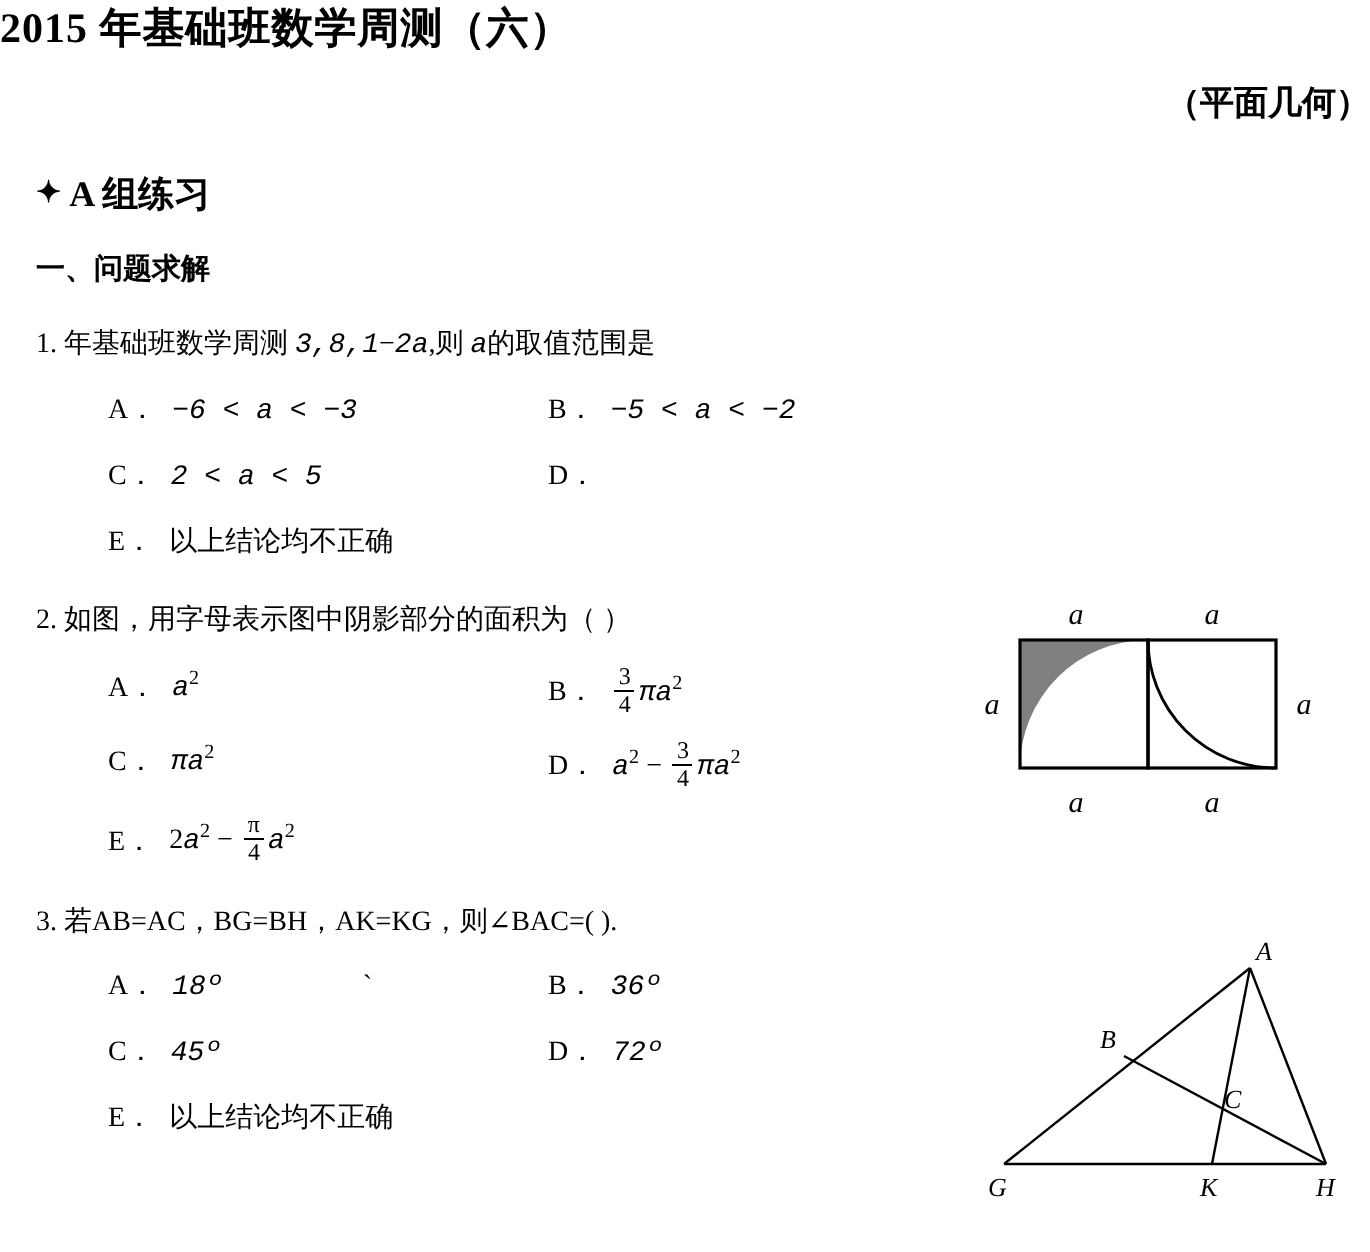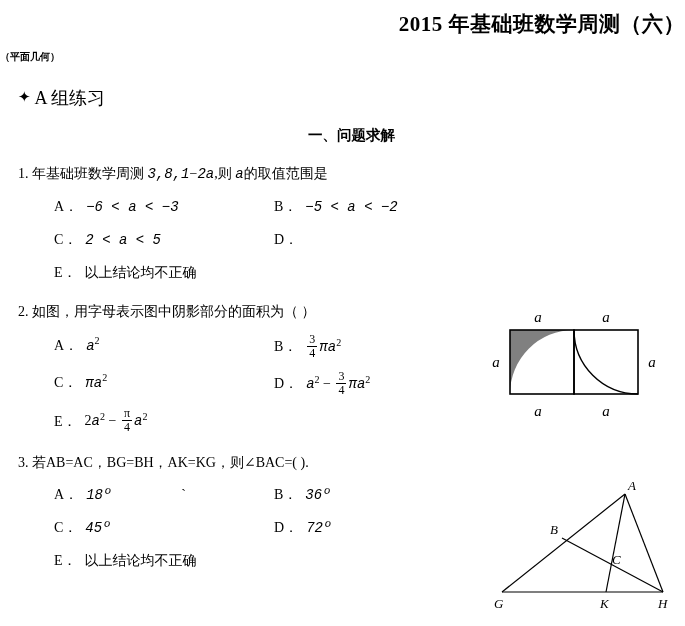--- a/index.html
+++ b/index.html
@@ -15,47 +15,46 @@
     overflow: hidden;
     position: relative;
   }
   .page {
     position: relative;
     width: 685px;
     height: 626px;
     padding: 0;
   }
   .title {
+    text-align: left;
+    font-size: 21px;
+    font-weight: bold;
+    margin-top: 0;
+    letter-spacing: 0.5px;
+  }
+  .subtitle {
     text-align: right;
-    font-size: 21px;
-    font-weight: bold;
-    margin-top: 10px;
-    letter-spacing: 0.5px;
-  }
-  .subtitle {
-    text-align: left;
-    font-size: 10px;
+    font-size: 17px;
     margin-top: 12px;
     font-weight: bold;
   }
   .section-head {
     font-size: 18px;
     margin: 22px 0 0 18px;
-    font-weight: normal;
+    font-weight: bold;
   }
   .diamond {
     font-size: 15px;
     vertical-align: 2px;
     margin-right: 4px;
   }
   .subhead {
     font-size: 14.5px;
     margin: 16px 0 0 18px;
     font-weight: bold;
-    text-align: center;
   }
   .q {
     position: relative;
     margin: 18px 0 0 18px;
     font-size: 14px;
     line-height: 1.5;
   }
   .q-text {
     font-size: 14px;
   }

